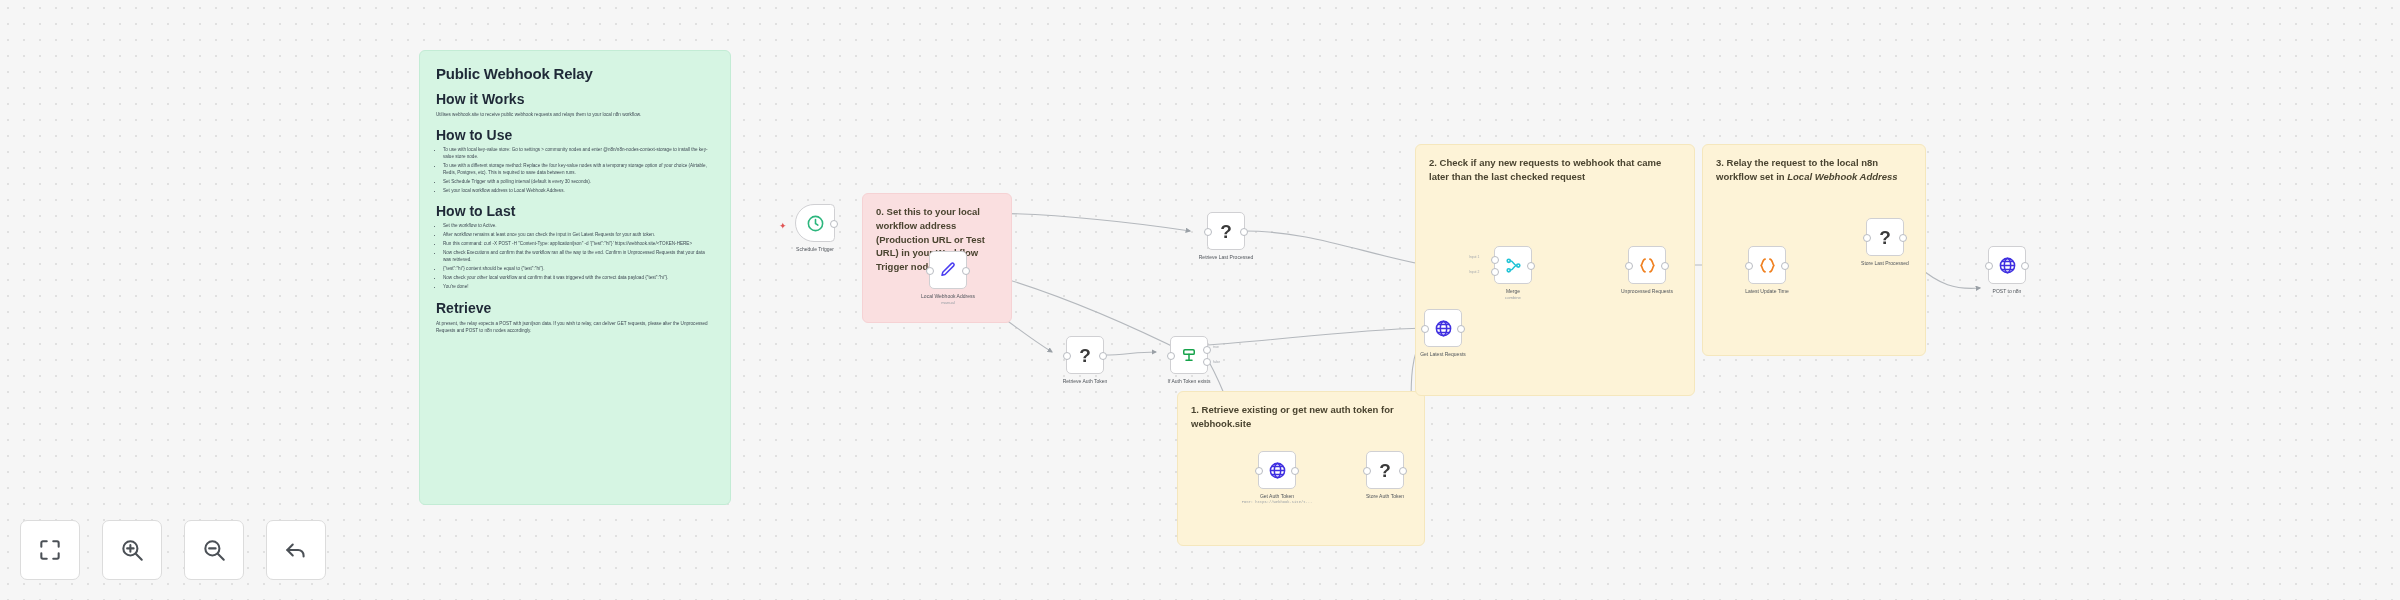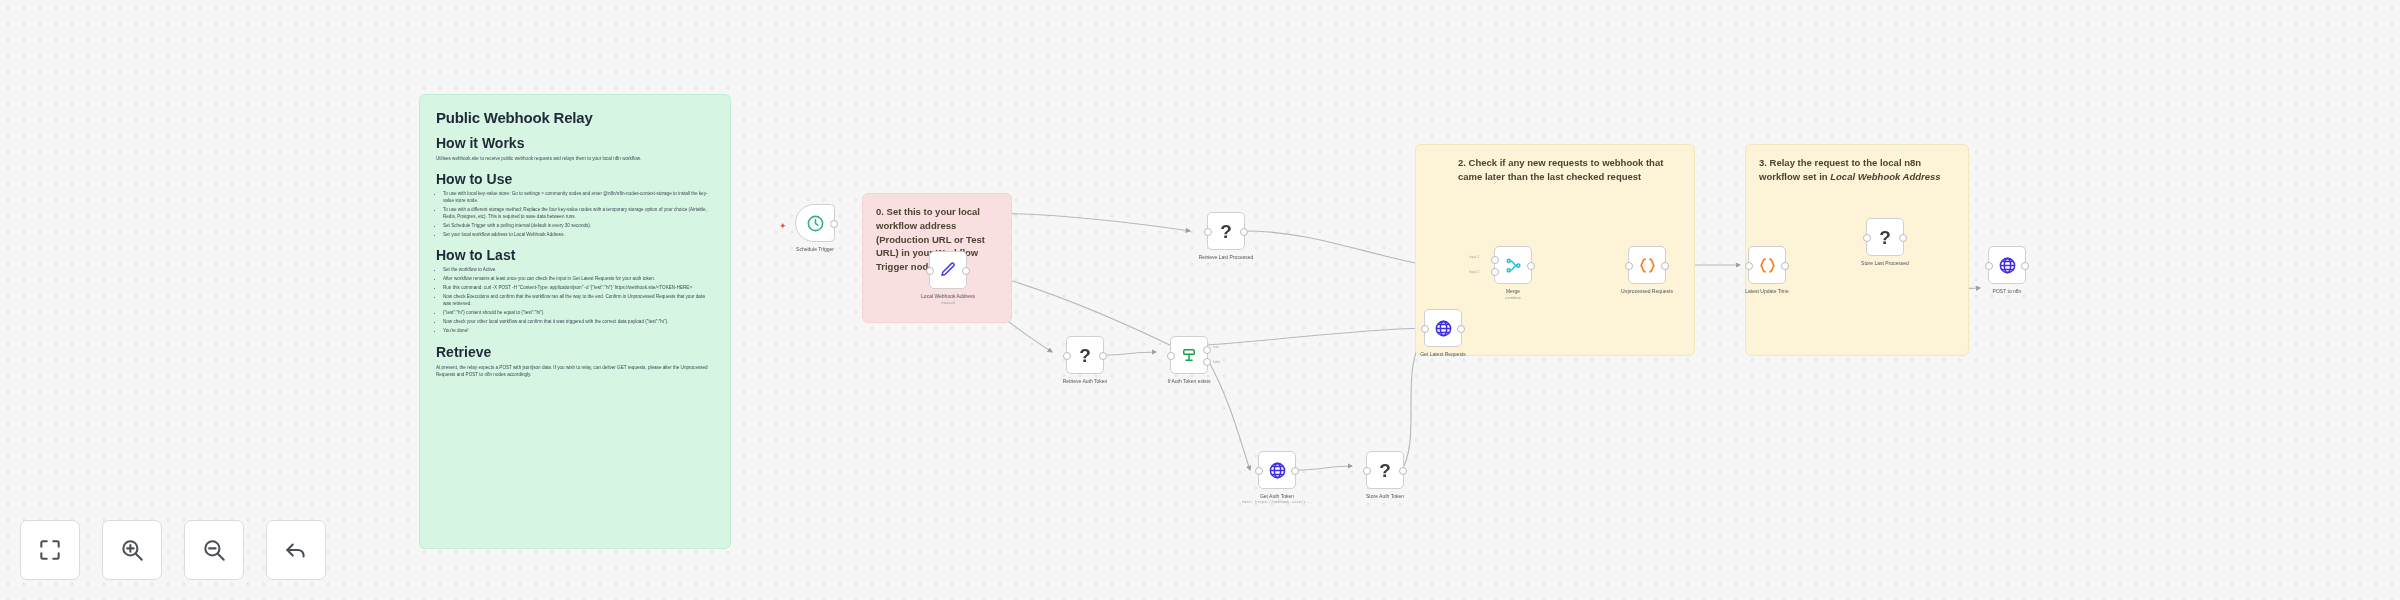--- a/index.html
+++ b/index.html
@@ -15,21 +15,21 @@
     position:absolute;inset:0;
     background-color:#f6f6f6;
     background-image:radial-gradient(#e0e0e0 1px, transparent 1px);
     background-size:16px 16px;
   }
 
   
   .sticky{position:absolute;border-radius:6px;box-sizing:border-box;}
   .sticky.green{
     background:#d6f5e3;border:1px solid #c3ecd5;
-    padding:14px 16px;overflow:hidden;margin-top:44px;
+    padding:14px 16px;overflow:hidden;
   }
   .sticky.pink{background:#fadfe0;border:1px solid #f6d2d4;}
   .sticky.yellow{background:#fdf3d7;border:1px solid #f5e7bd;}
 
   .doc-title{
     font-size:15px;font-weight:bold;color:#1f2937;margin:0 0 9px 0;
     letter-spacing:-.2px;
   }
   .doc-h2{font-size:14px;font-weight:bold;color:#1f2937;margin:9px 0 4px 0;}
   .doc-p{font-size:4.6px;line-height:1.55;color:#3f4a54;margin:0 0 2px 0;}
@@ -158,26 +158,29 @@
     </ul>
 
     <div class="doc-h2">Retrieve</div>
     <p class="doc-p">At present, the relay expects a POST with json/json data. If you wish to relay, can deliver GET requests, please alter the Unprocessed Requests and POST to n8n nodes accordingly.</p>
   </div>
 
   <div class="sticky pink" style="left:862px;top:193px;width:150px;height:130px;">
     <div class="note-text">0. Set this to your local workflow address (Production URL or Test URL) in your Workflow Trigger node</div>
   </div>
 
-
-  <div class="sticky yellow" style="left:1415px;top:144px;width:280px;height:212px;padding-left:29px;">
+  <div class="sticky yellow" style="left:1177px;top:391px;width:248px;height:155px;">
+    <div class="note-text">1. Retrieve existing or get new auth token for webhook.site</div>
+  </div>
+
+  <div class="sticky yellow" style="left:1415px;top:144px;width:280px;height:252px;">
     <div class="note-text">2. Check if any new requests to webhook that came later than the last checked request</div>
   </div>
 
-  <div class="sticky yellow" style="left:1702px;top:144px;width:224px;height:212px;margin-left:43px;">
+  <div class="sticky yellow" style="left:1702px;top:144px;width:224px;height:212px;">
     <div class="note-text"><span>3. Relay the request to the local n8n workflow set in </span><span class="it">Local Webhook Address</span></div>
   </div>
 
   <div class="node" style="left:795px;top:204px;">
     <div class="node-box trigger">
       <span>
         <svg width="19" height="19" viewBox="0 0 24 24" fill="none" stroke="#2cb67d" stroke-width="2">
           <circle cx="12" cy="12" r="9"></circle>
             <path d="M12 7v5l3 2" stroke-linecap="round"></path>
         </svg>

